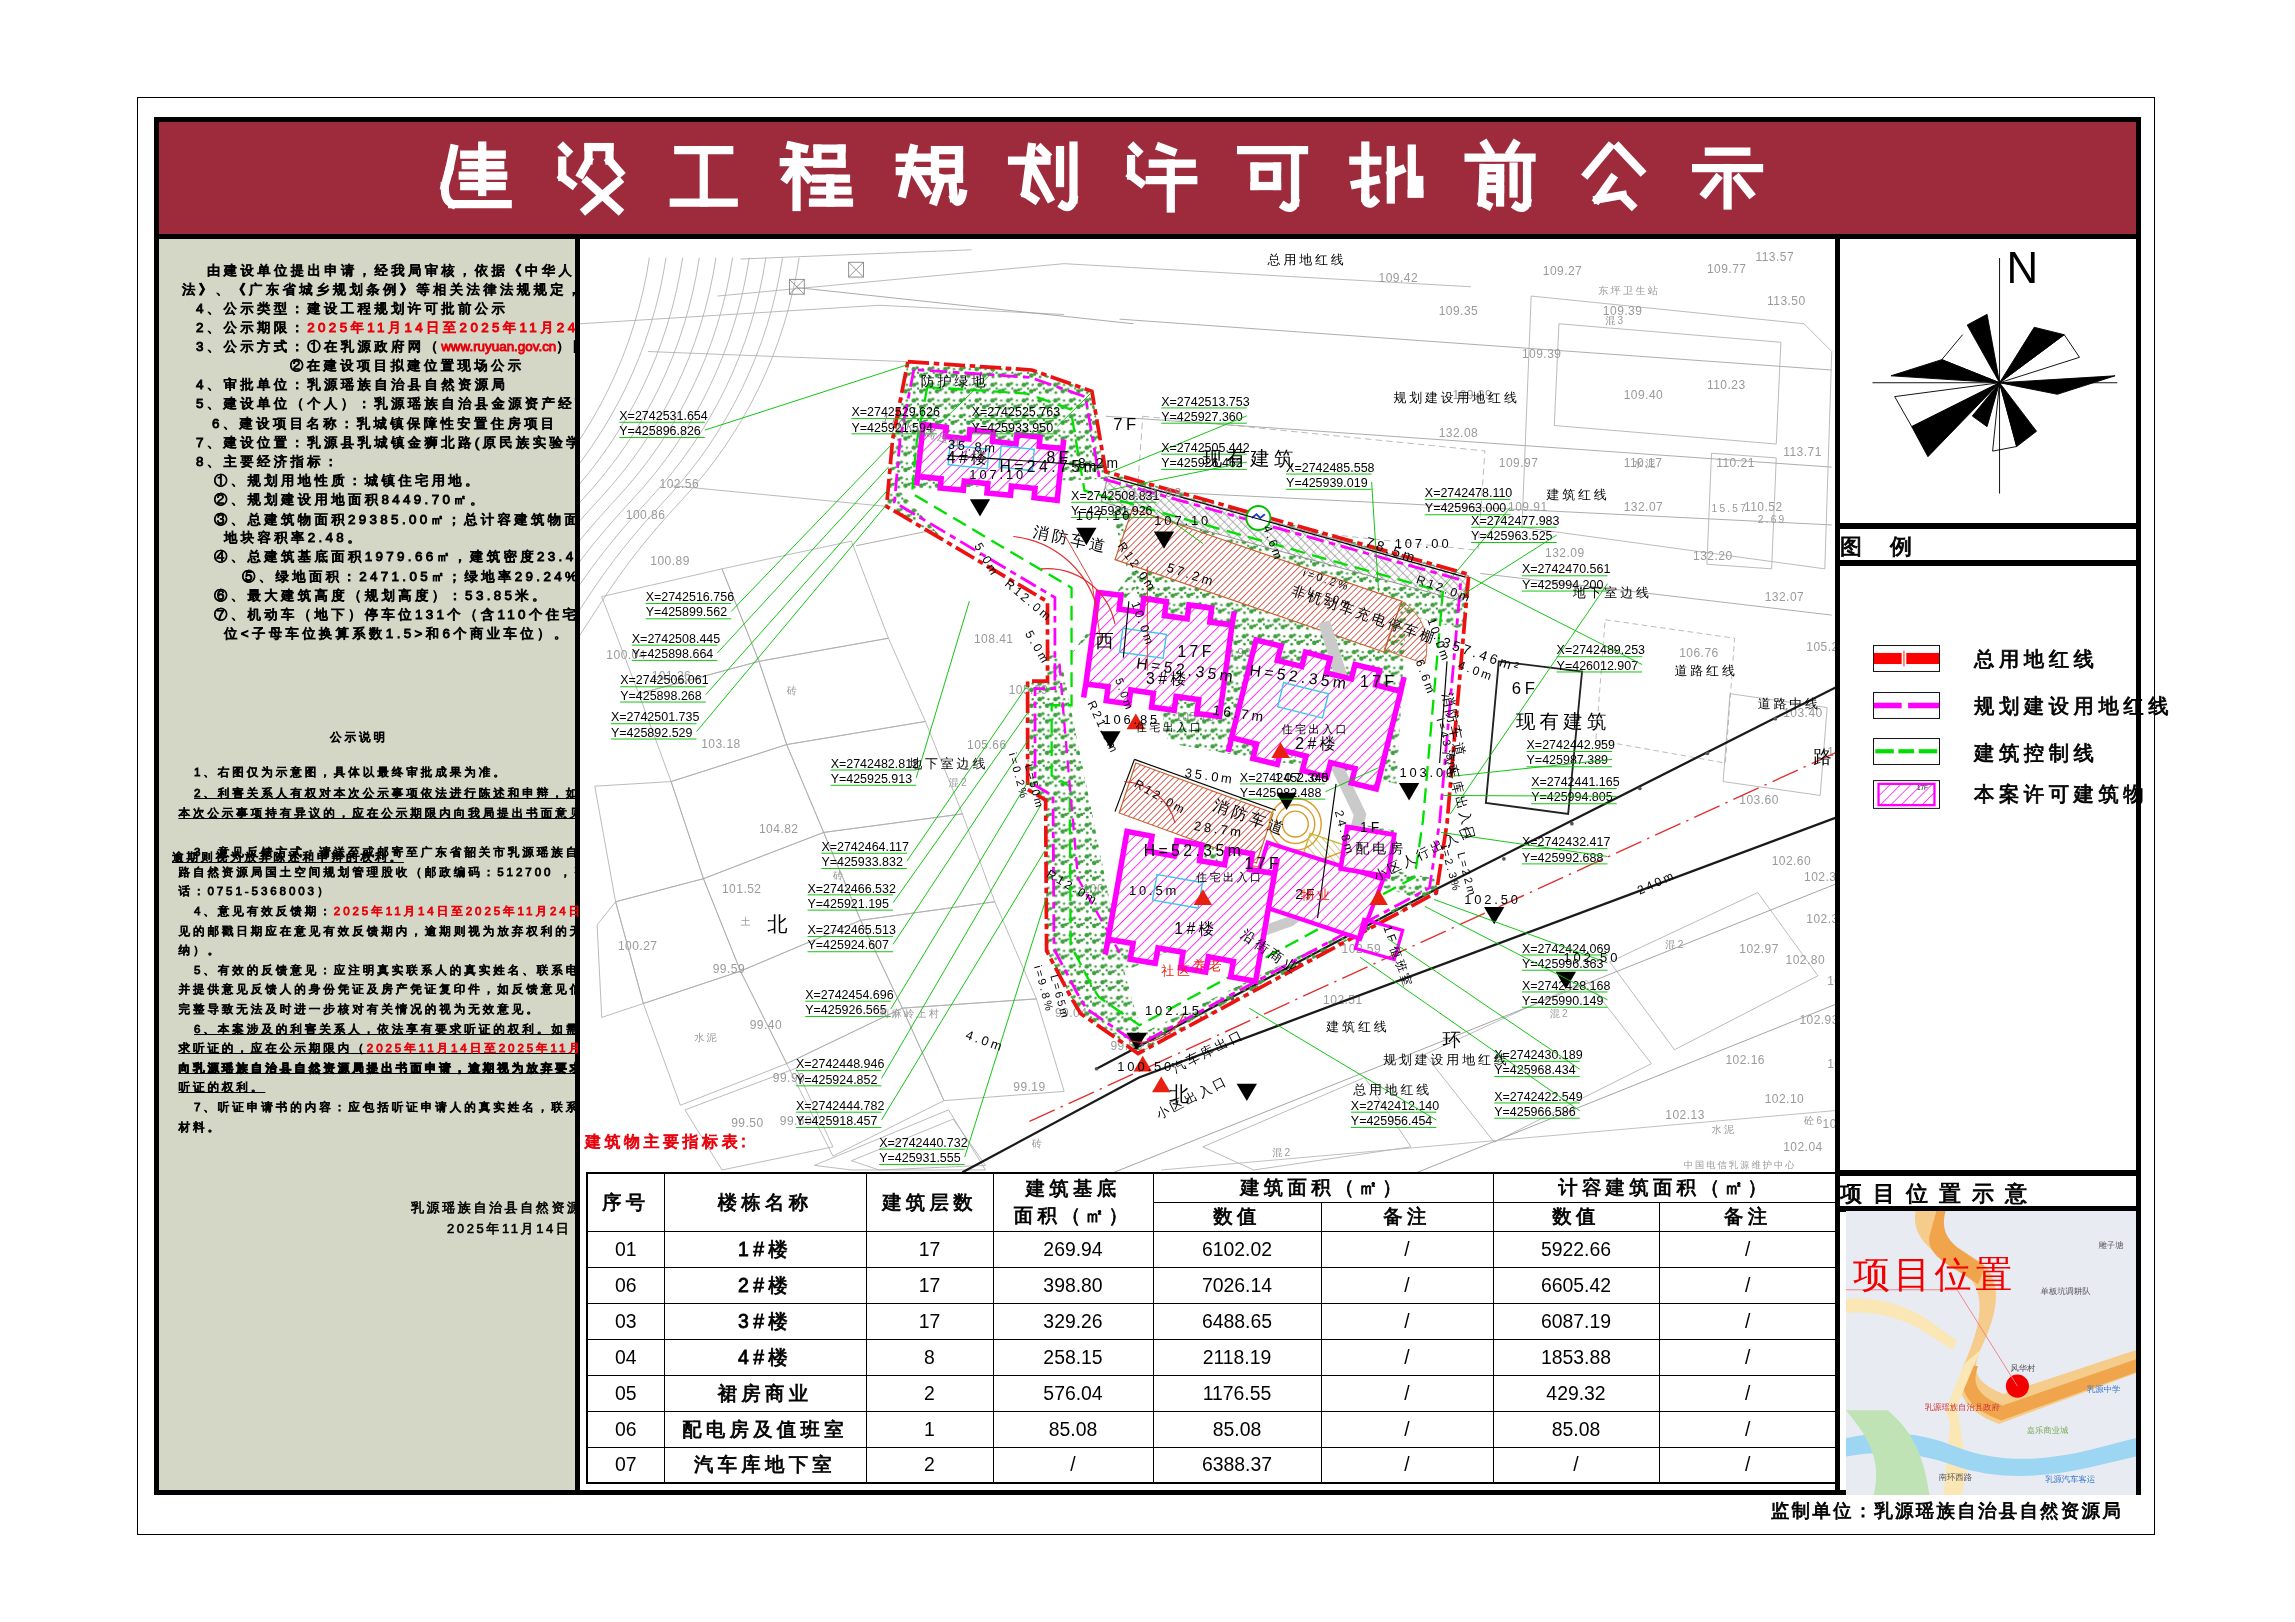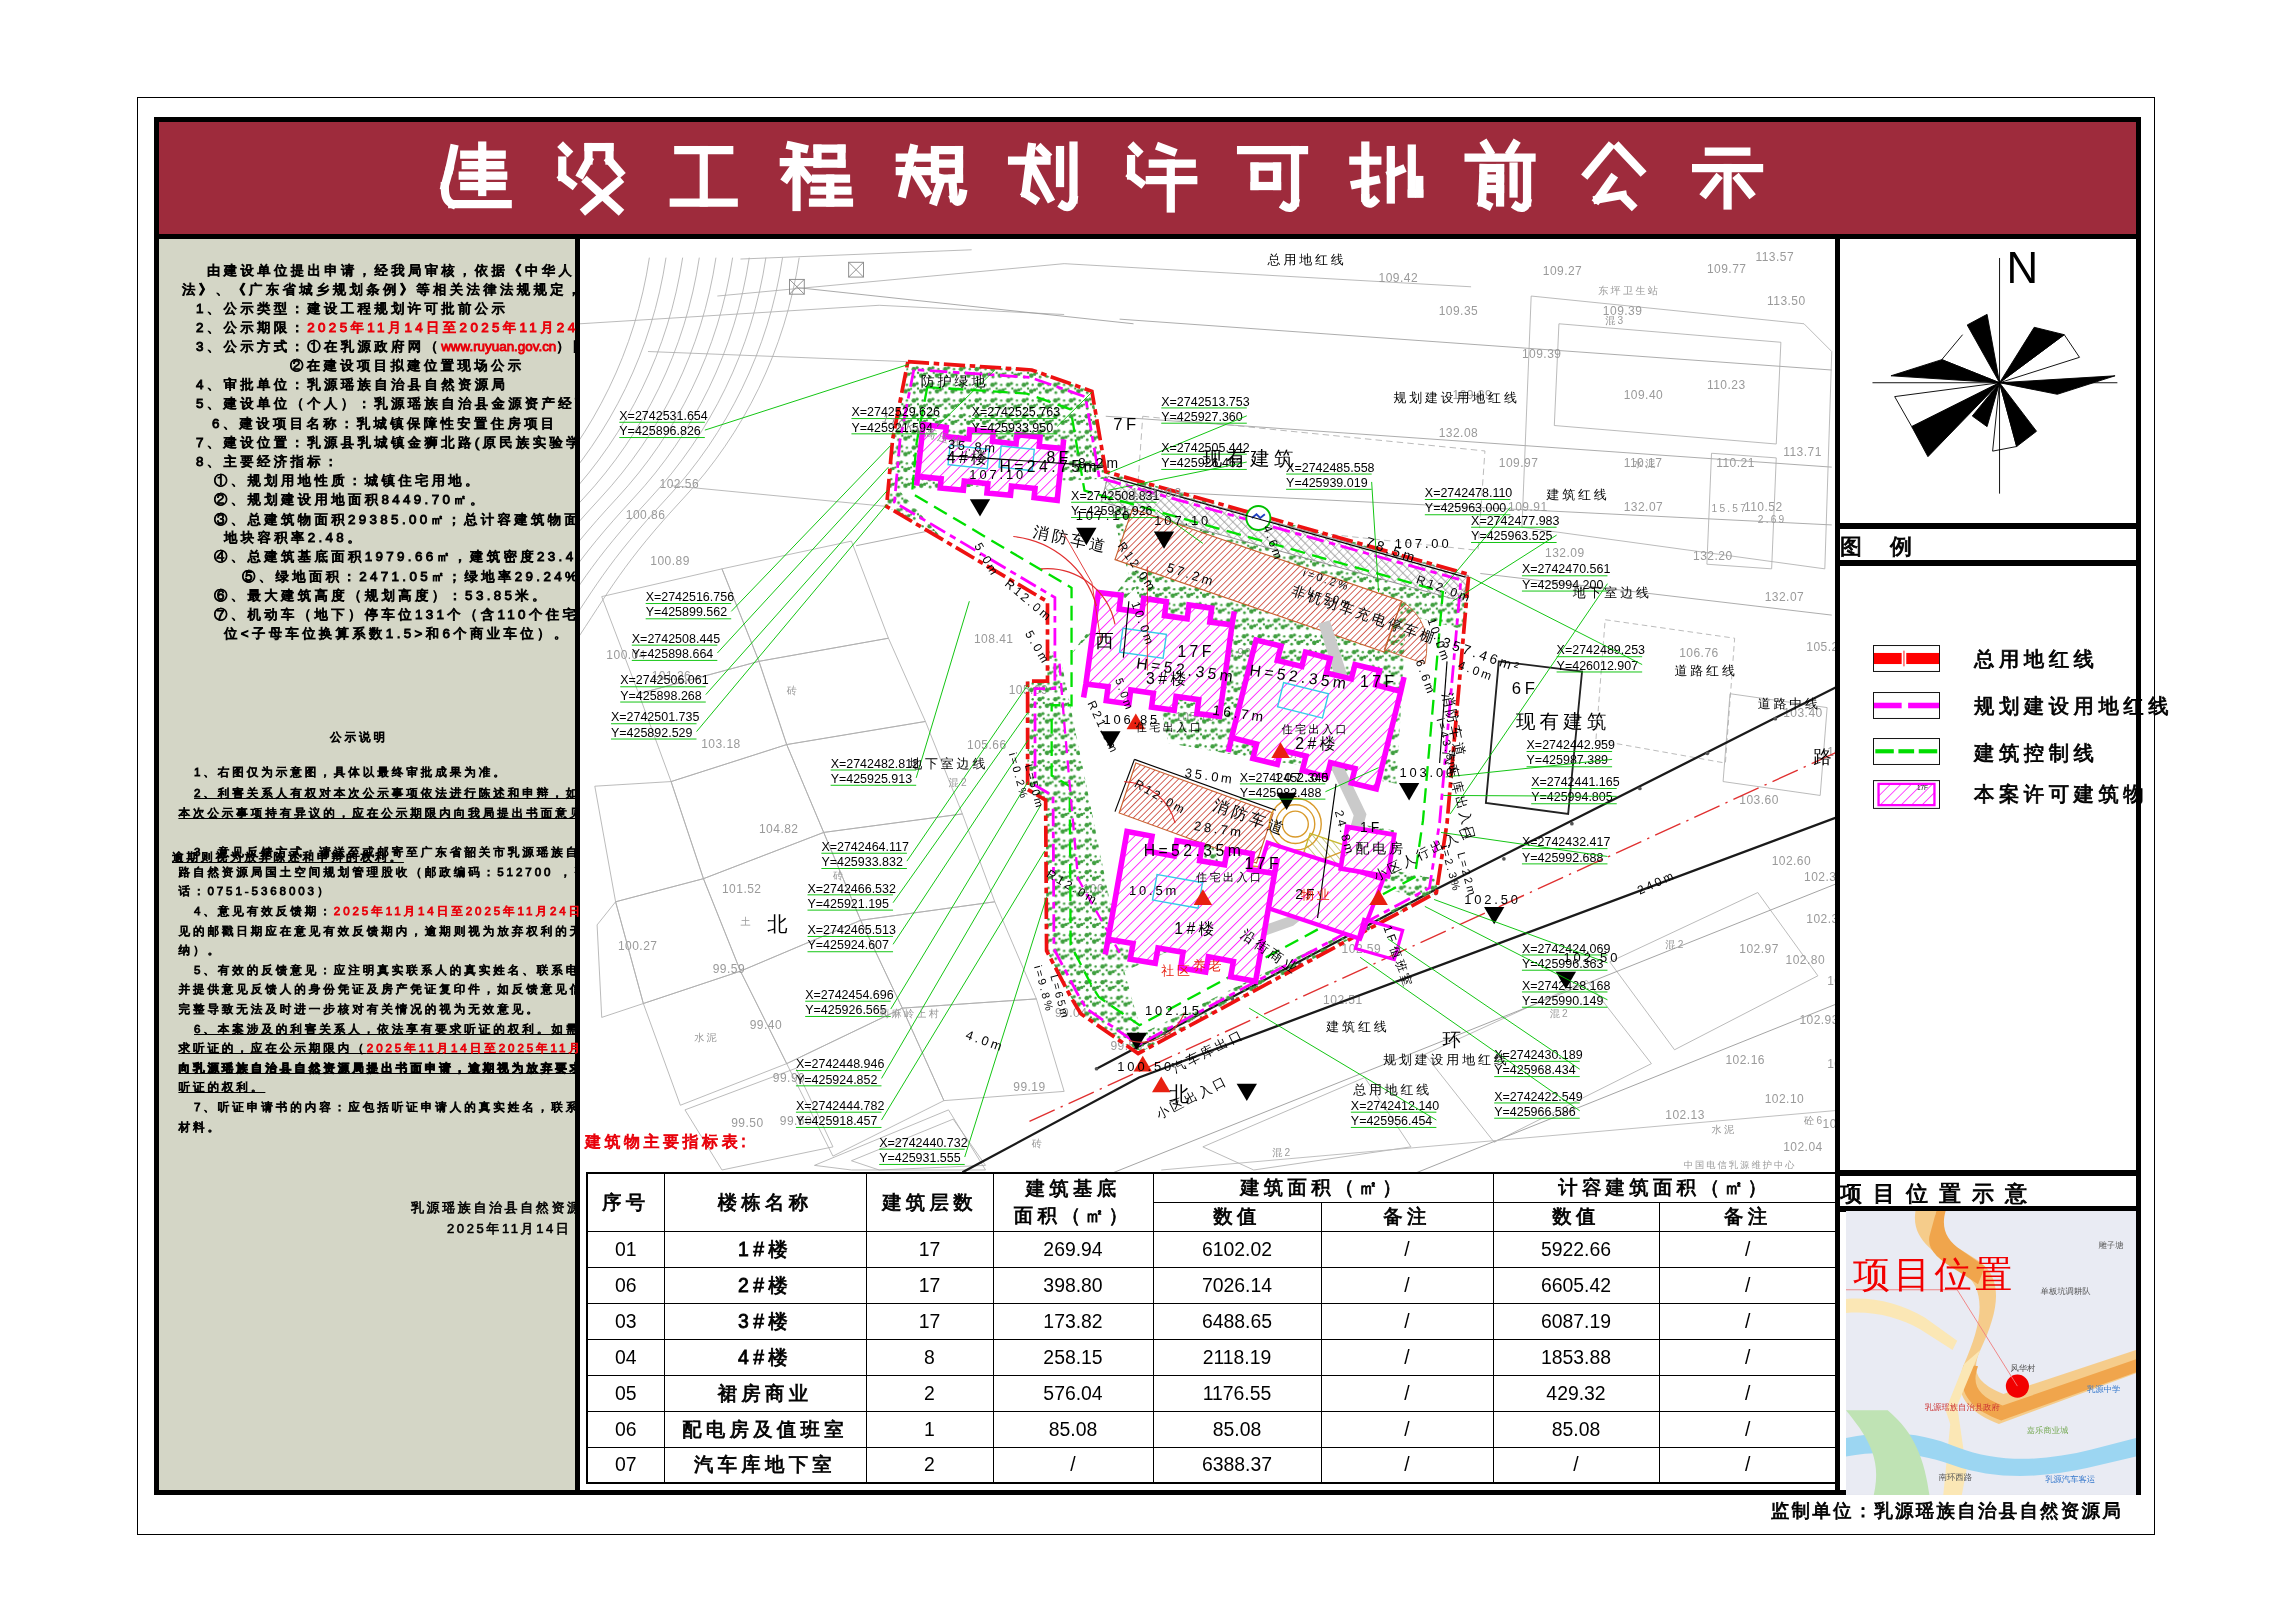--- a/index.html
+++ b/index.html
@@ -150,21 +150,21 @@
           <line x1="50" y1="38" x2="50" y2="88"></line>
           <line x1="36" y1="52" x2="20" y2="72"></line>
           <line x1="64" y1="52" x2="80" y2="72"></line>
         </g>
       </g>
     </svg>
   </div>
 <div class="abs" id="leftp">
 <div class="lp" style="top:23px;left:48px;">由建设单位提出申请，经我局审核，依据《中华人民共和国行政许可</div>
 <div class="lp" style="top:42px;left:23px;">法》、《广东省城乡规划条例》等相关法律法规规定，现予以公示。</div>
-<div class="lp" style="top:61px;left:37px;">1、公示类型：建设工程规划许可批前公示</div>
+<div class="lp" style="top:61px;left:37px;">4、公示类型：建设工程规划许可批前公示</div>
 <div class="lp" style="top:80px;left:37px;">2、公示期限：<span class="red">2025年11月14日至2025年11月24日</span></div>
 <div class="lp" style="top:99px;left:37px;">3、公示方式：①在乳源政府网（<span class="red" style="letter-spacing:0;">www.ruyuan.gov.cn</span>）网上规划公示</div>
 <div class="lp" style="top:118px;left:131px;">②在建设项目拟建位置现场公示</div>
 <div class="lp" style="top:137px;left:37px;">4、审批单位：乳源瑶族自治县自然资源局</div>
 <div class="lp" style="top:156px;left:37px;">5、建设单位（个人）：乳源瑶族自治县金源资产经营有限公司</div>
 <div class="lp" style="top:176px;left:37px;margin-left:16px;">6、建设项目名称：乳城镇保障性安置住房项目</div>
 <div class="lp" style="top:195px;left:37px;">7、建设位置：乳源县乳城镇金狮北路(原民族实验学校南侧)</div>
 <div class="lp" style="top:214px;left:37px;">8、主要经济指标：</div>
 <div class="lp" style="top:233px;left:55px;">①、规划用地性质：城镇住宅用地。</div>
 <div class="lp" style="top:252px;left:55px;">②、规划建设用地面积8449.70㎡。</div>
@@ -859,21 +859,21 @@
         <td>398.80</td>
         <td>7026.14</td>
         <td>/</td>
         <td>6605.42</td>
         <td>/</td>
       </tr>
 <tr style="height:36px;">
         <td>03</td>
         <td class="tof">3#楼</td>
         <td>17</td>
-        <td>173.82</td>
+        <td>329.26</td>
         <td>6488.65</td>
         <td>/</td>
         <td>6087.19</td>
         <td>/</td>
       </tr>
 <tr style="height:36px;">
         <td>04</td>
         <td class="tof">4#楼</td>
         <td>8</td>
         <td>258.15</td>

